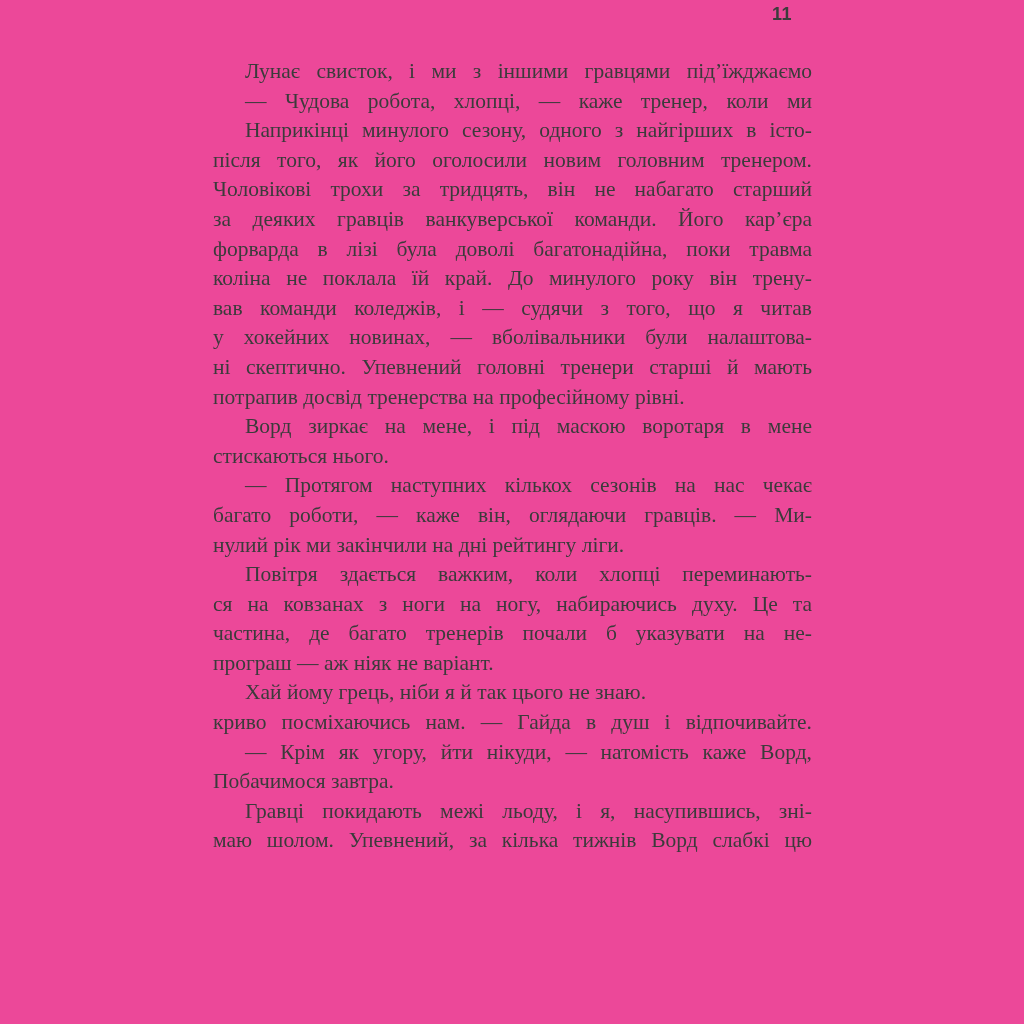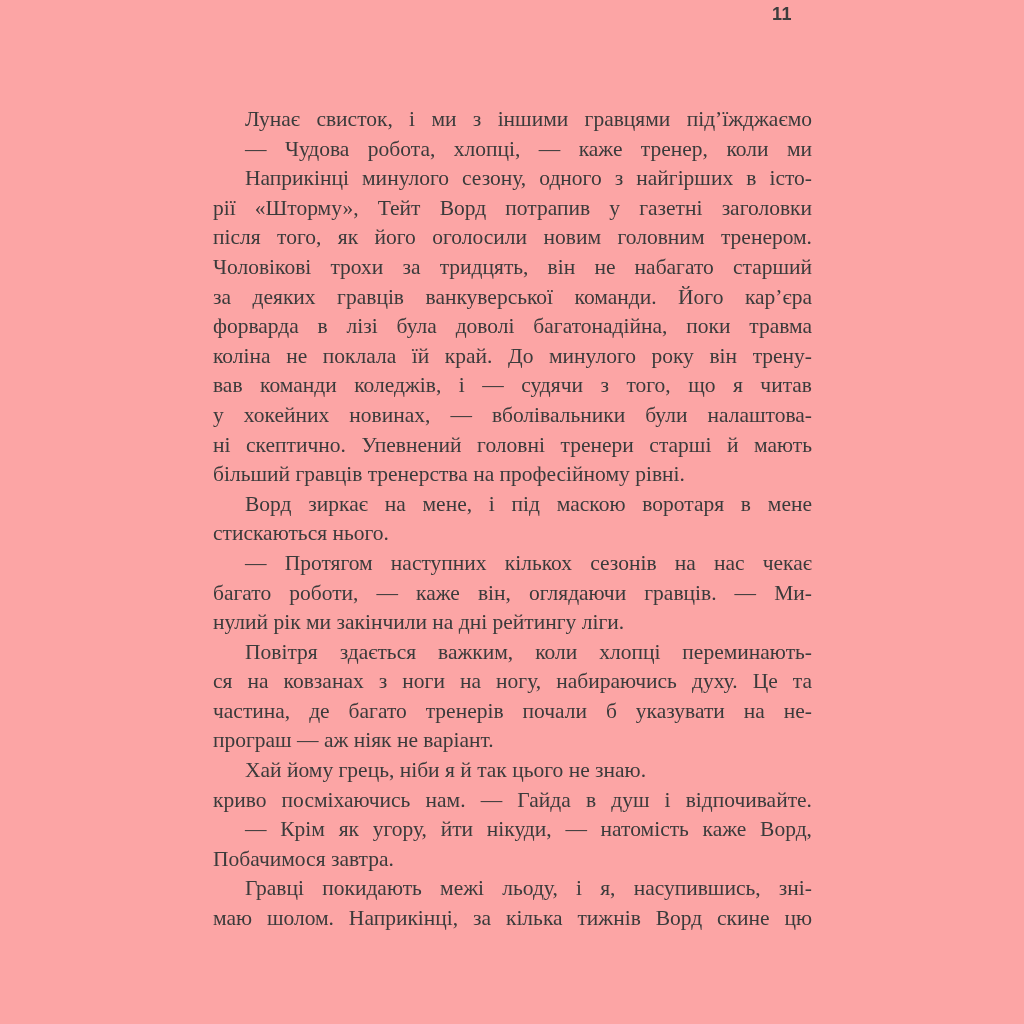--- a/index.html
+++ b/index.html
@@ -4,21 +4,21 @@
 <style>
   html, body {
     margin: 0;
     padding: 0;
     background: #ffffff;
   }
   .page {
     position: relative;
     width: 1024px;
     height: 1024px;
-    background: #fca5a5;
+    background: #ec4899;
     overflow: hidden;
   }
   .folio {
     position: absolute;
     top: 4px;
     left: 772px;
     font-family: "Liberation Sans", sans-serif;
     font-size: 18px;
     font-weight: 600;
     letter-spacing: 0.5px;
@@ -27,21 +27,20 @@
   .text-block {
     position: absolute;
     left: 213px;
     top: 57px;
     width: 599px;
     font-family: "Liberation Serif", "DejaVu Serif", serif;
     font-size: 21.5px;
     line-height: 29.6px;
     color: #3b3b3b;
     overflow: hidden;
-    margin-top: 48px;
   }
   .paragraph {
     margin: 0;
     padding: 0;
   }
   .line {
     text-align: justify;
     text-align-last: justify;
     overflow: hidden;
     white-space: normal;
@@ -60,30 +59,29 @@
   <div class="folio">11</div>
   <div class="text-block">
       <div class="paragraph">
         <div class="line first">Лунає свисток, і ми з іншими гравцями під’їжджаємо</div>
       </div>
       <div class="paragraph">
         <div class="line first">— Чудова робота, хлопці, — каже тренер, коли ми</div>
       </div>
       <div class="paragraph">
         <div class="line first">Наприкінці минулого сезону, одного з найгірших в істо-</div>
-        <div class="line">рії «Шторму», Тейт Ворд потрапив у газетні заголовки</div>
         <div class="line">після того, як його оголосили новим головним тренером.</div>
         <div class="line">Чоловікові трохи за тридцять, він не набагато старший</div>
         <div class="line">за деяких гравців ванкуверської команди. Його кар’єра</div>
         <div class="line">форварда в лізі була доволі багатонадійна, поки травма</div>
         <div class="line">коліна не поклала їй край. До минулого року він трену-</div>
         <div class="line">вав команди коледжів, і — судячи з того, що я читав</div>
         <div class="line">у хокейних новинах, — вболівальники були налаштова-</div>
         <div class="line">ні скептично. Упевнений головні тренери старші й мають</div>
-        <div class="line loose">більший гравців тренерства на професійному рівні.</div>
+        <div class="line loose">потрапив досвід тренерства на професійному рівні.</div>
       </div>
       <div class="paragraph">
         <div class="line first">Ворд зиркає на мене, і під маскою воротаря в мене</div>
         <div class="line loose">стискаються нього.</div>
       </div>
       <div class="paragraph">
         <div class="line first">— Протягом наступних кількох сезонів на нас чекає</div>
         <div class="line">багато роботи, — каже він, оглядаючи гравців. — Ми-</div>
         <div class="line loose">нулий рік ми закінчили на дні рейтингу ліги.</div>
       </div>
@@ -96,16 +94,16 @@
       <div class="paragraph">
         <div class="line first loose">Хай йому грець, ніби я й так цього не знаю.</div>
       </div>
       <div class="paragraph">
         <div class="line">криво посміхаючись нам. — Гайда в душ і відпочивайте.</div>
         <div class="line first">— Крім як угору, йти нікуди, — натомість каже Ворд,</div>
         <div class="line loose">Побачимося завтра.</div>
       </div>
       <div class="paragraph">
         <div class="line first">Гравці покидають межі льоду, і я, насупившись, зні-</div>
-        <div class="line">маю шолом. Наприкінці, за кілька тижнів Ворд скине цю</div>
+        <div class="line">маю шолом. Упевнений, за кілька тижнів Ворд слабкі цю</div>
       </div>
     </div>
 </div>
 
 </body></html>

